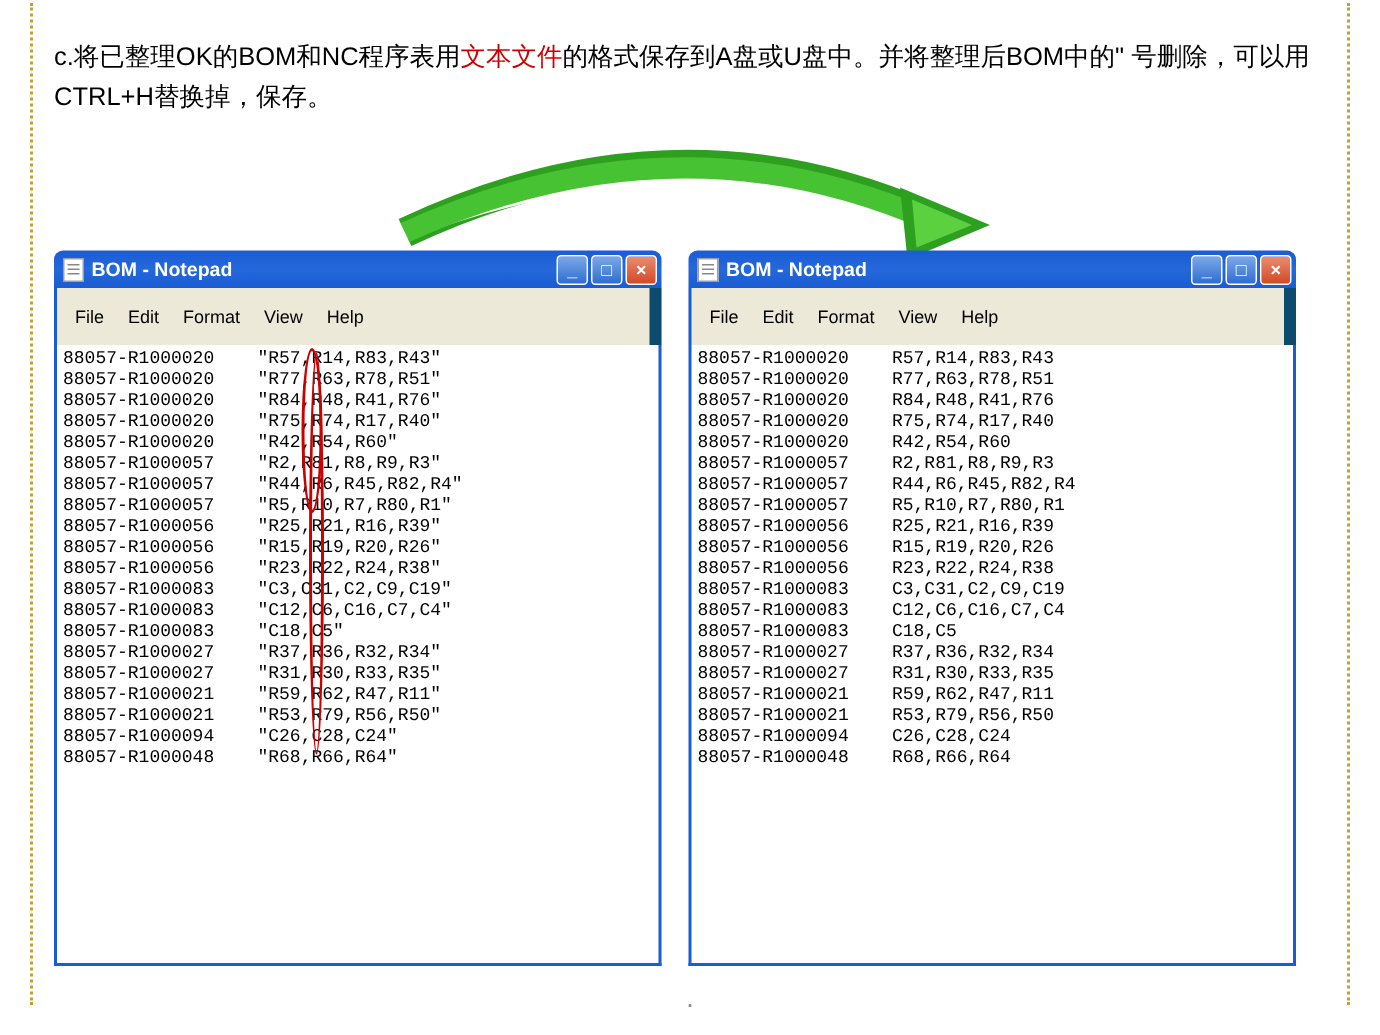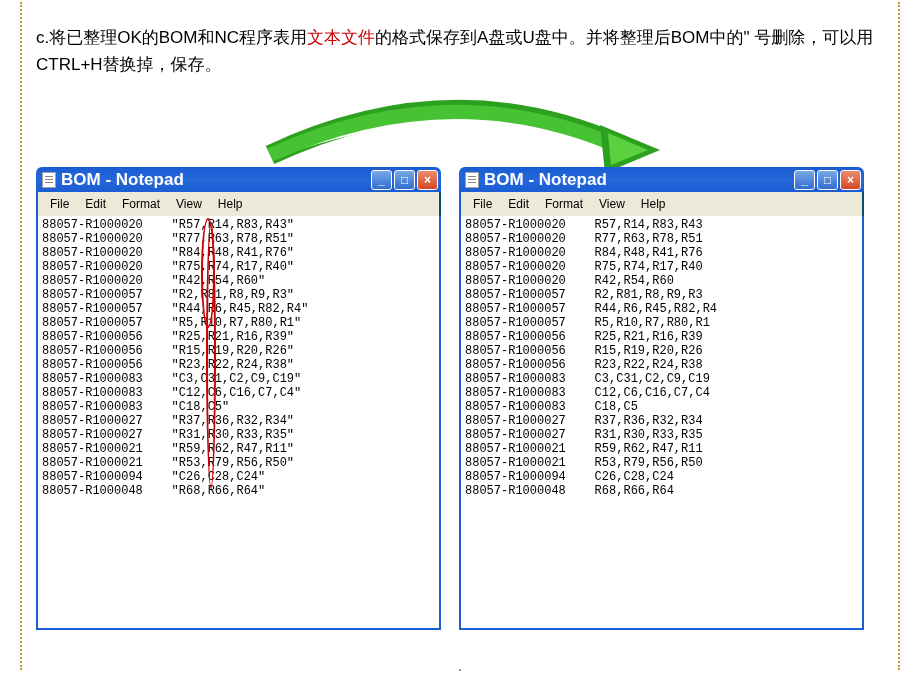--- a/index.html
+++ b/index.html
@@ -68,21 +68,21 @@
     }
     .notepad-icon::before {
       content: "";
       position: absolute;
       top: 3px; left: 2px; right: 2px; height: 1px;
       background: #888;
       box-shadow: 0 3px 0 #888, 0 6px 0 #888;
     }
     .title-text {
       color: #fff;
-      font-size: 17px;
+      font-size: 13px;
       font-family: Tahoma, sans-serif;
       font-weight: bold;
     }
     .window-btns { display: flex; gap: 2px; }
     .win-btn {
       width: 21px; height: 20px;
       border-radius: 3px;
       font-size: 12px;
       font-family: "Marlett", Tahoma, sans-serif;
       font-weight: bold;
@@ -94,24 +94,24 @@
     }
     .btn-min, .btn-max {
       background: linear-gradient(to bottom, #7ba9e8, #2f6dd0);
       color: #fff;
     }
     .btn-close {
       background: linear-gradient(to bottom, #e98e6f, #d44828);
       color: #fff;
     }
     .menubar {
-      height: 24px;
+      height: 38px;
       background: #ece9d8;
       border-left: 2px solid #1a5cd4;
-      border-right: 2px solid #0c4a6e;
+      border-right: 8px solid #0c4a6e;
       display: flex;
       align-items: center;
       padding: 0 5px;
       font-family: Tahoma, sans-serif;
       font-size: 12px;
       gap: 2px;
     }
     .menu-item {
       padding: 1px 7px;
       cursor: pointer;

